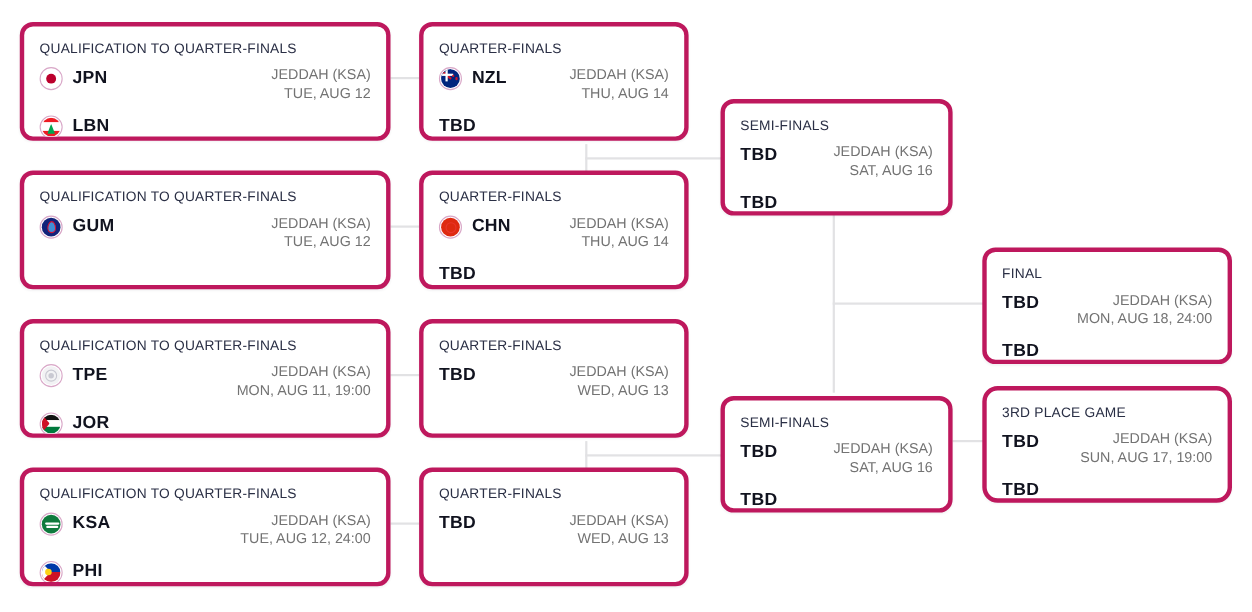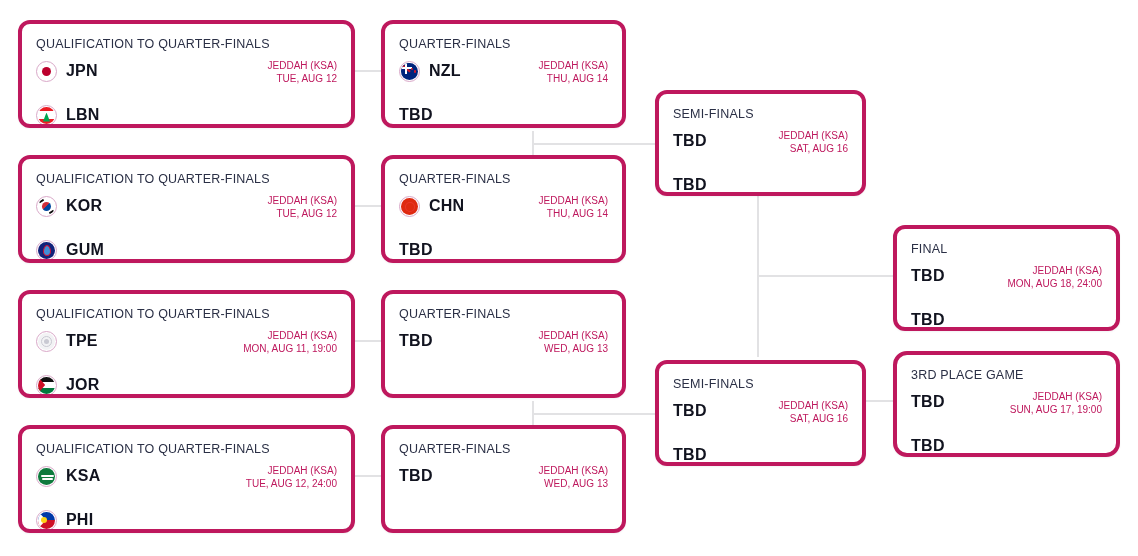--- a/index.html
+++ b/index.html
@@ -63,23 +63,23 @@
     line-height: 1;
   }
   .team.tbd .team-name { letter-spacing: 0.3px; text-align: right; }
 
   
   .meta {
     position: absolute;
     right: 0;
     top: 0px;
     text-align: right;
-    font-size: 10px;
+    font-size: 13px;
     line-height: 1.28;
-    color: #be185d;
+    color: #737373;
     white-space: nowrap;
   }
   .meta div { display: block; }
 
   
   .flag {
     width: 21px; height: 21px;
     border-radius: 50%;
     flex: 0 0 21px;
     position: relative;
@@ -214,30 +214,20 @@
         <div>TUE, AUG 12</div>
       </div>
     </div>
   </div>
 
   <div class="card" style="left:18px; top:155px; width:337px; height:108px;">
     <div class="card-title">QUALIFICATION TO QUARTER-FINALS</div>
     <div class="card-body">
       <div class="teams">
         <div class="team">
-          <span class="flag f-kor">
-              <span class="flag-inner">
-                <i class="c1"></i>
-                <i class="k1"></i>
-                <i class="k2"></i>
-              </span>
-            </span>
-          <span class="team-name">KOR</span>
-        </div>
-        <div class="team">
           <span class="flag f-gum">
               <span class="flag-inner">
                 <i class="o"></i>
               </span>
             </span>
           <span class="team-name">GUM</span>
         </div>
       </div>
       <div class="meta">
         <div>JEDDAH (KSA)</div>

